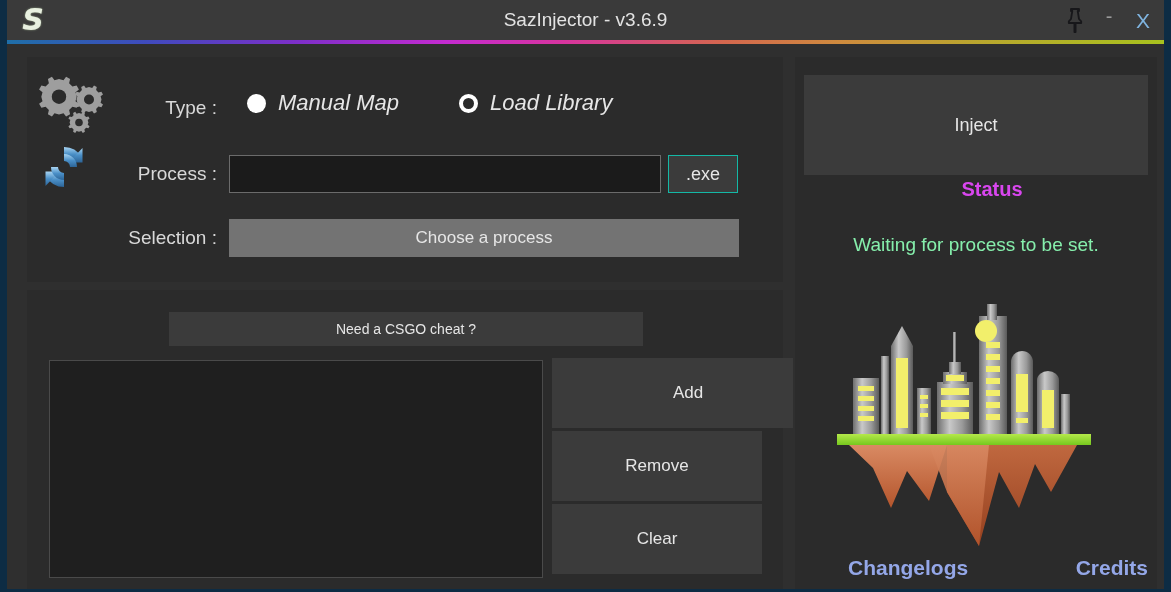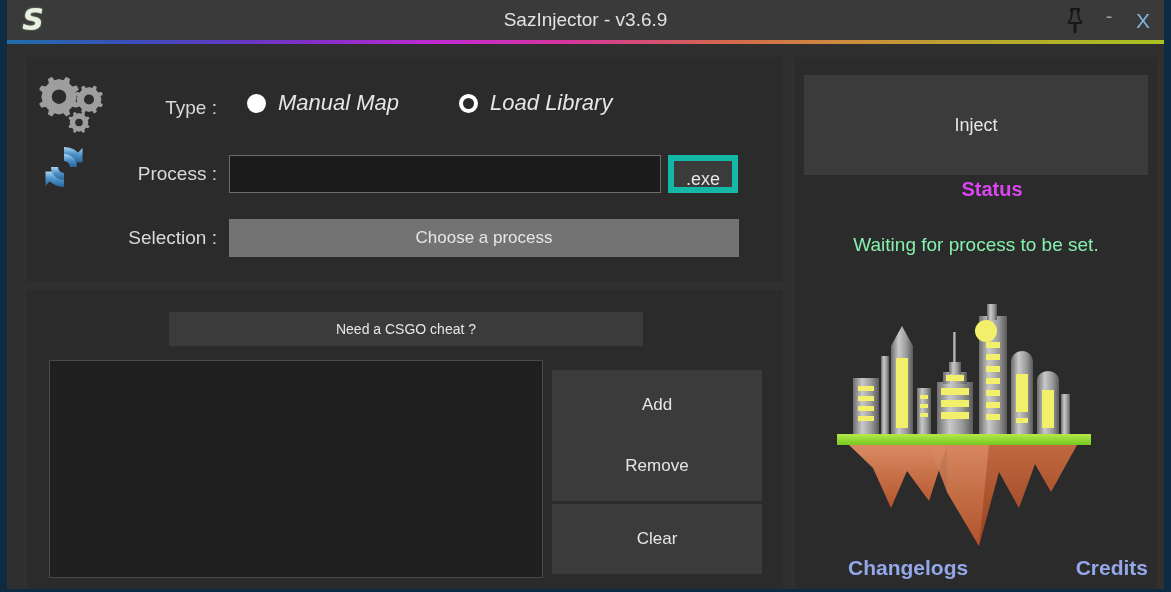--- a/index.html
+++ b/index.html
@@ -103,21 +103,21 @@
     width: 432px; height: 38px;
     background: #1b1b1b; border: 1px solid #6b6b6b;
     box-sizing: border-box;
     color: #dcdcdc; font-size: 17px;
     padding: 0 8px; outline: none;
     font-family: "Liberation Sans", sans-serif;
   }
   .exe-btn {
     position: absolute; left: 661px; top: 155px;
     width: 70px; height: 38px;
-    background: #3b3b3b; border: 6px solid #14b8a6;
+    background: #3b3b3b; border: 1px solid #14b8a6;
     box-sizing: border-box;
     color: #e6e6e6; font-size: 18px;
     line-height: 36px; text-align: center; cursor: default;
   }
   .selection-btn {
     position: absolute; left: 222px; top: 219px;
     width: 510px; height: 38px;
     background: #737373;
     color: #e6e6e6; font-size: 17px;
     line-height: 38px; text-align: center; cursor: default;
@@ -136,21 +136,21 @@
     background: #1f1f1f; border: 1px solid #4a4a4a;
     box-sizing: border-box;
   }
   .side-btn {
     position: absolute; left: 545px;
     width: 210px; height: 70px;
     background: #3b3b3b;
     color: #e6e6e6; font-size: 17px;
     line-height: 70px; text-align: center; cursor: default;
   }
-  #btn-add    { top: 370px; }
+  #btn-add    { top: 358px; padding-left: 31px; }
   #btn-remove { top: 431px; }
   #btn-clear  { top: 504px; }
 
   
   .inject-btn {
     position: absolute; left: 797px; top: 75px;
     width: 344px; height: 100px;
     background: #3b3b3b;
     color: #e6e6e6; font-size: 18px;
     line-height: 100px; text-align: center; cursor: default;

